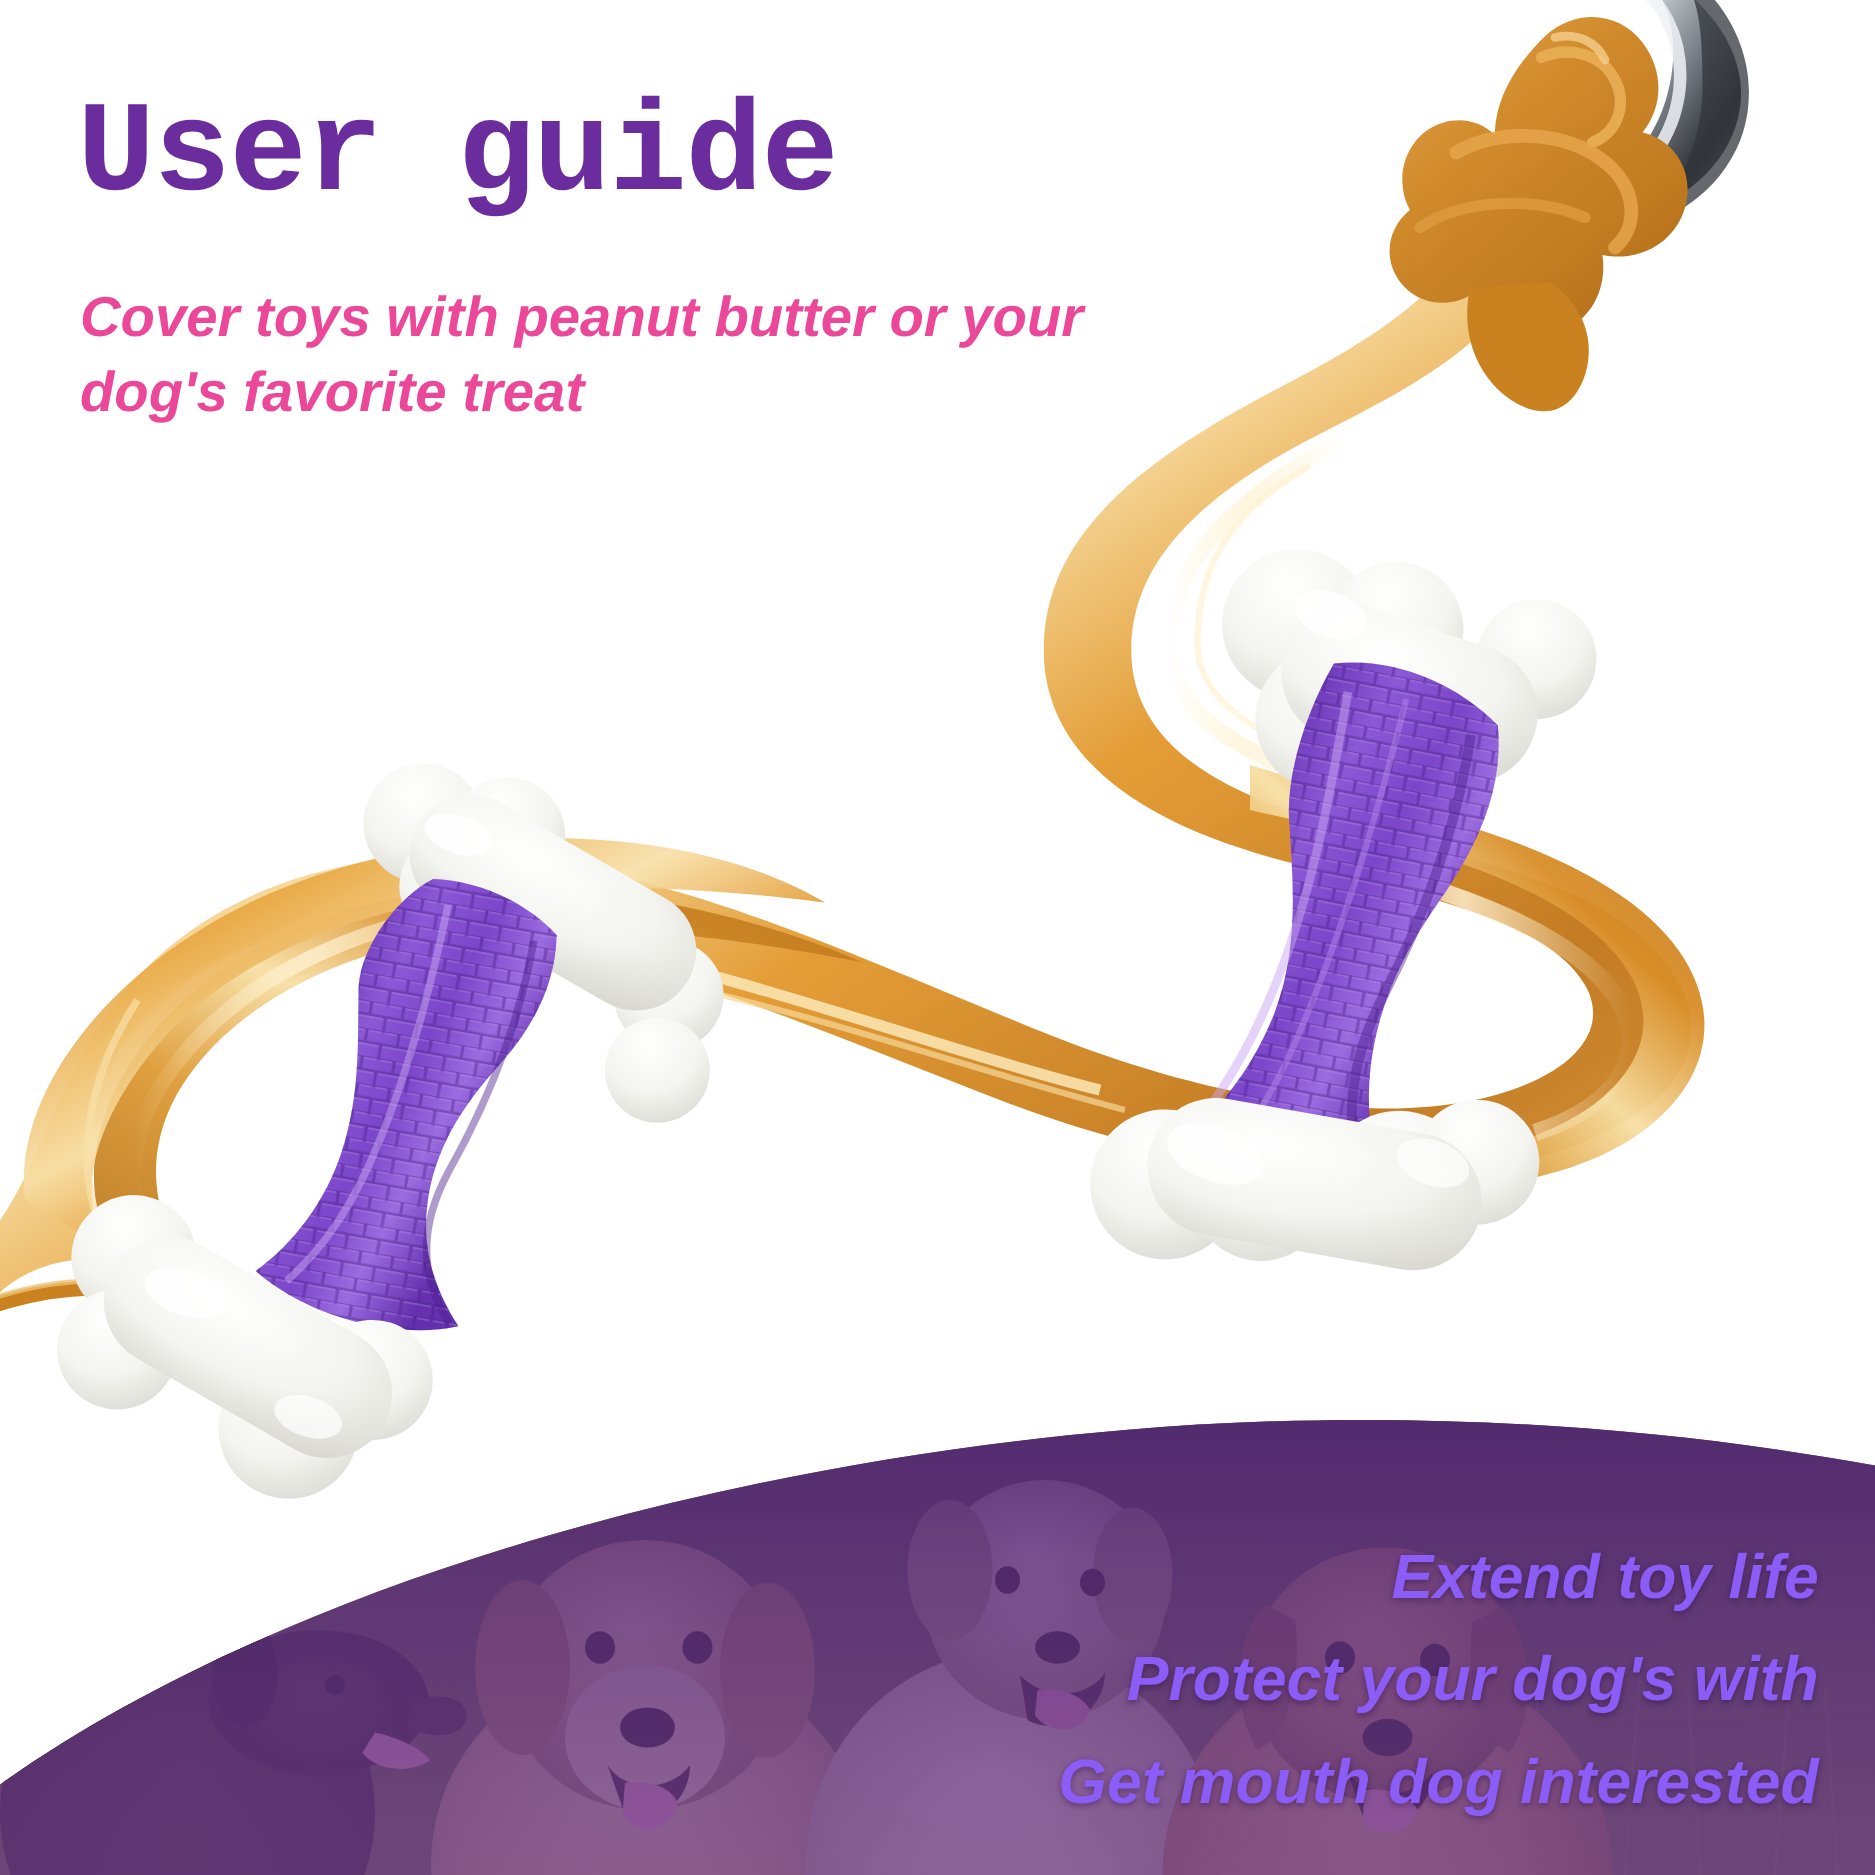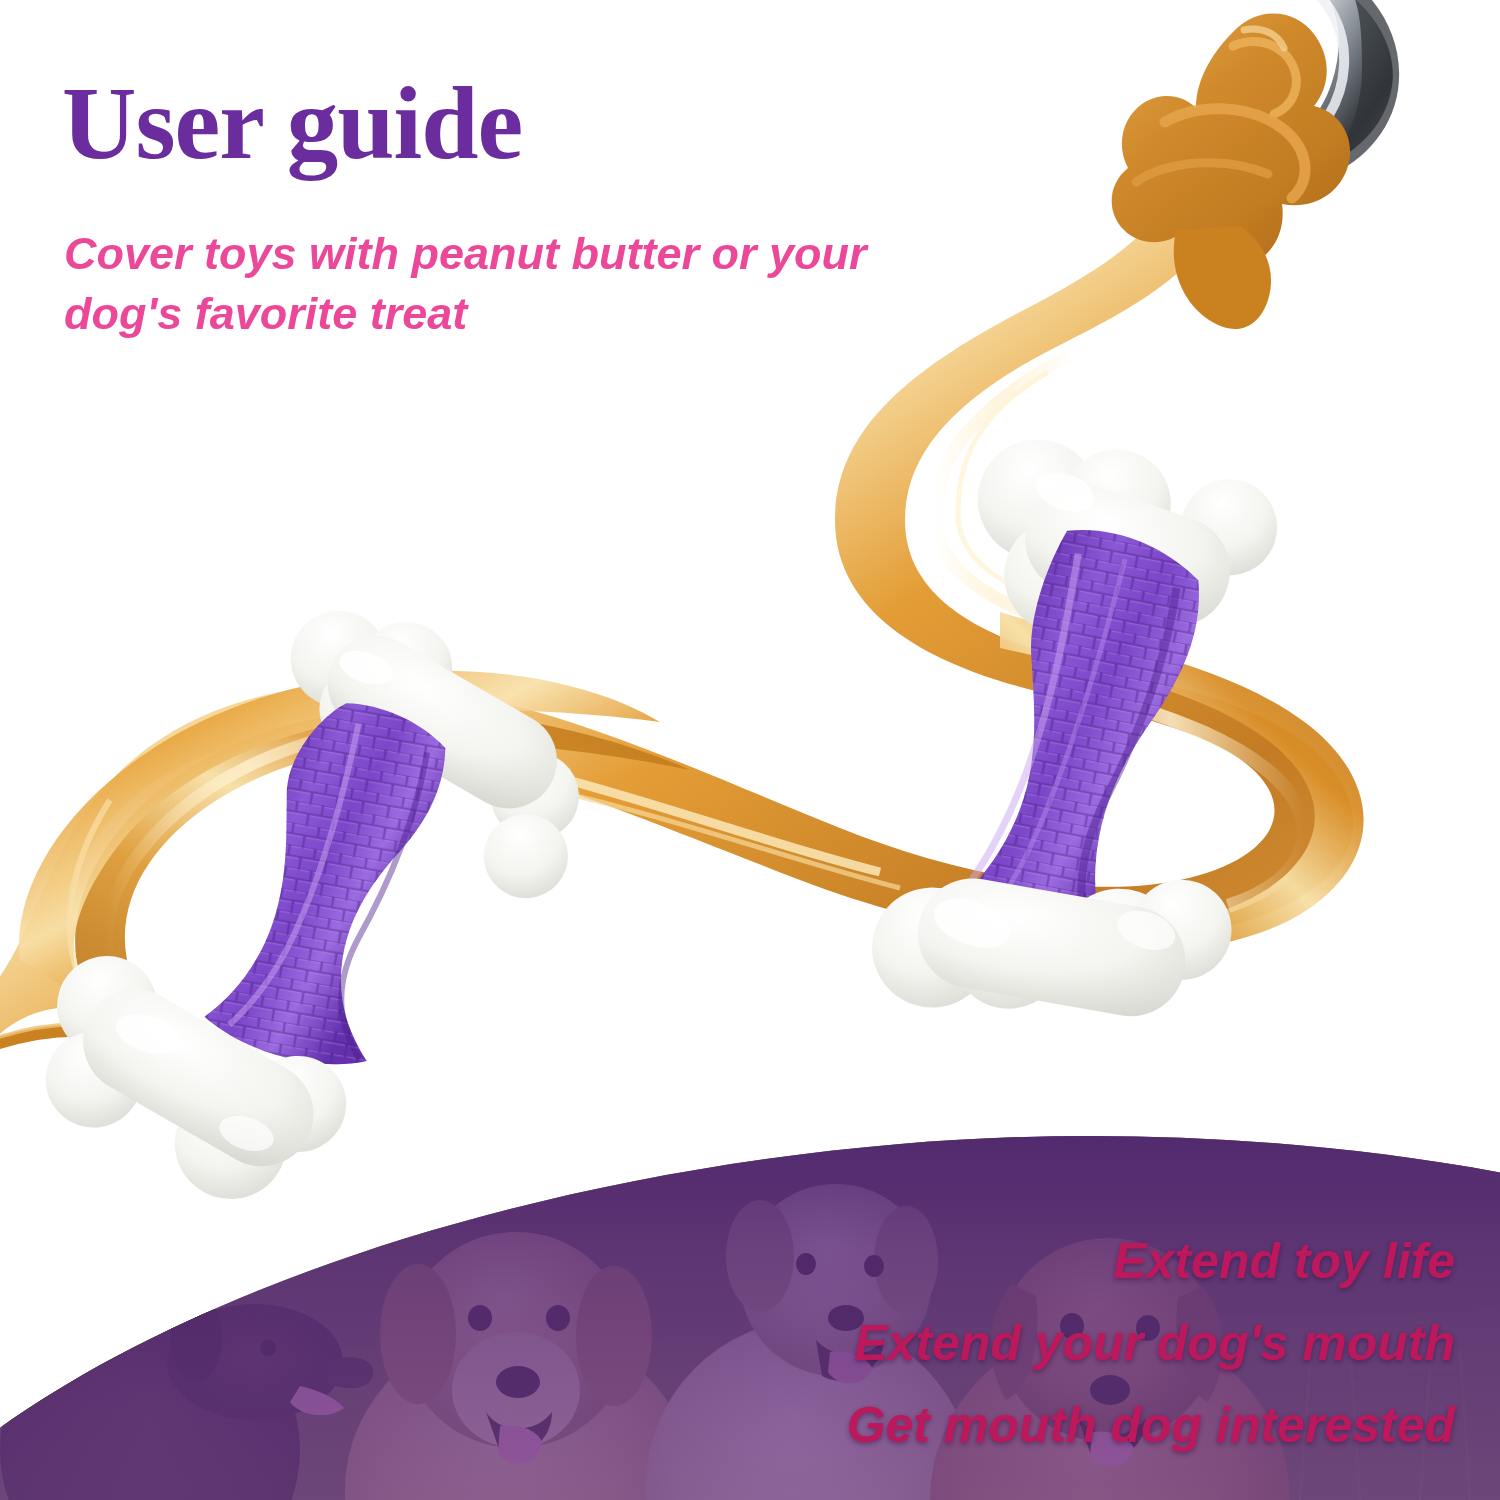--- a/index.html
+++ b/index.html
@@ -2,21 +2,21 @@
 <html><head>
 <meta charset="utf-8">
 <style>
   html,body{margin:0;padding:0;background:#fff;}
   body{width:1500px;height:1500px;overflow:hidden;font-family:"Liberation Sans",sans-serif;}
   #stage{position:relative;width:1500px;height:1500px;background:#ffffff;overflow:hidden;}
 
   
   #title{
     position:absolute; left:62px; top:72px;
-    font-family:Liberation Serif, serif;
+    font-family:Liberation Mono, monospace;
     font-weight:700;
     font-size:103px;
     line-height:1.0;
     letter-spacing:-1px;
     color:#6B2D9E;
     white-space:nowrap;
   }
   #subtitle{
     position:absolute; left:64px; top:224px;
     font-family:"Liberation Sans",sans-serif;
@@ -29,21 +29,21 @@
   
   #banner{
     position:absolute; left:0; top:1090px; width:1500px; height:410px;
     overflow:hidden;
   }
   #banner-clip{
     position:absolute; left:0; top:0; width:1500px; height:410px;
   }
   .banner-text{
     position:absolute;
-    color:#be185d;
+    color:#8b5cf6;
     font-family:"Liberation Sans",sans-serif;
     font-weight:700; font-style:italic;
     white-space:nowrap;
     text-shadow:0 2px 5px rgba(40,10,60,.45);
   }
   #bt0{ right:45px; top:142px; font-size:50px; }
   #bt1{ right:45px; top:224px; font-size:50px; }
   #bt2{ right:45px; top:306px; font-size:50px; }
 
   svg{display:block;}
@@ -411,17 +411,17 @@
           <path d="M1092,342 C1110,340 1128,346 1134,358 C1128,380 1100,382 1090,366 Z" fill="#E795AE"></path>
         </g>
 
         <rect x="-40" y="0" width="1580" height="410" fill="url(#tintG)"></rect>
 
         <path d="M-40,120 C300,30 900,-10 1540,60 L1540,-20 L-40,-20 Z" fill="#4E2670" opacity=".55"></path>
       </g>
     </svg>
 
     <div id="bt0" class="banner-text nosel">Extend toy life</div>
-    <div id="bt1" class="banner-text nosel">Extend your dog's mouth</div>
+    <div id="bt1" class="banner-text nosel">Protect your dog's with</div>
     <div id="bt2" class="banner-text nosel">Get mouth dog interested</div>
   </div>
 
 </div>
 
 </body></html>

